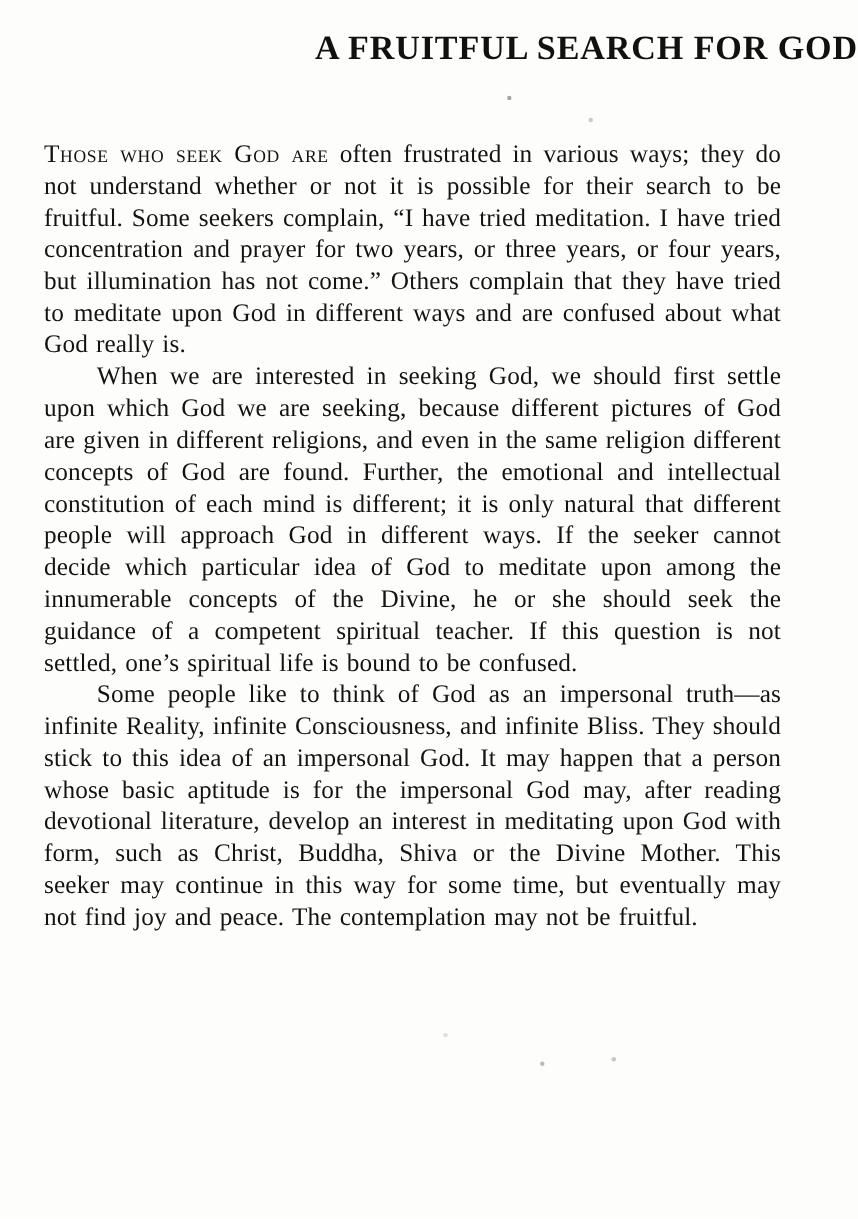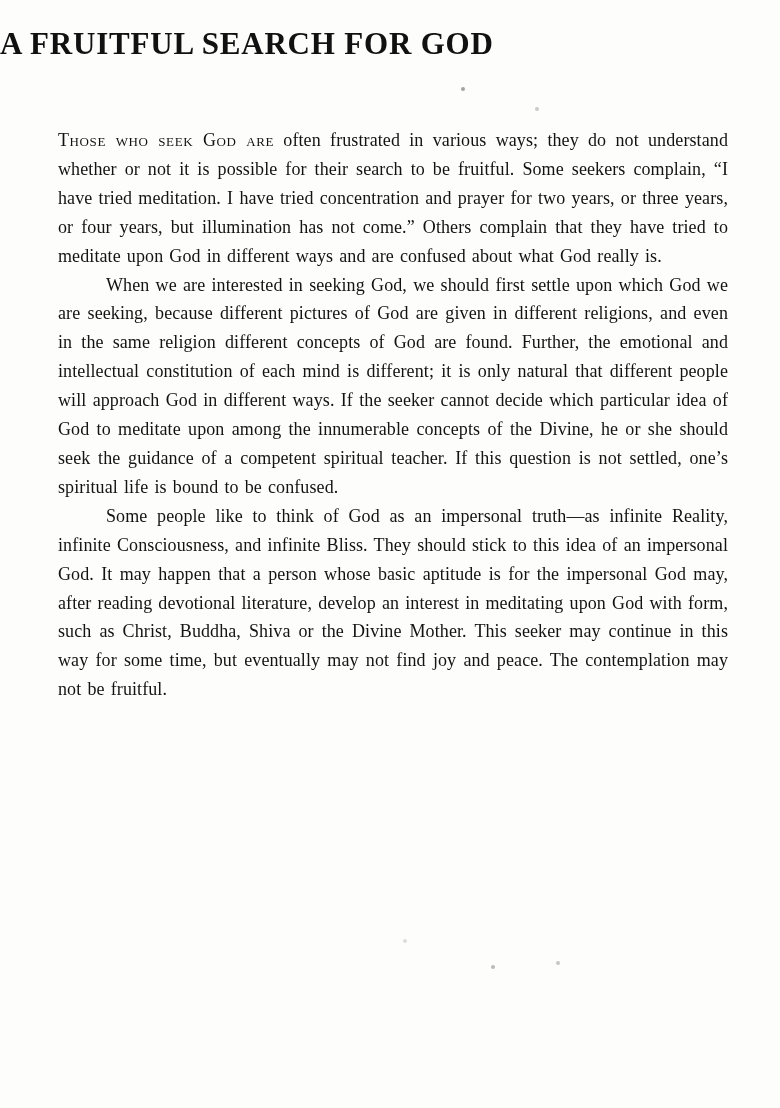--- a/index.html
+++ b/index.html
@@ -12,36 +12,36 @@
     width: 780px;
     height: 1108px;
     background: #fdfdfc;
     overflow: hidden;
     font-family: "Liberation Serif", "DejaVu Serif", serif;
     color: #131313;
   }
   .title {
     margin: 0;
     padding-top: 26px;
-    text-align: left;
+    text-align: right;
     font-family: "Liberation Serif", "DejaVu Serif", serif;
     font-size: 31px;
     font-weight: bold;
     letter-spacing: 0.8px;
     color: #111111;
     line-height: 36px;
   }
   .body-text {
     position: absolute;
     top: 126px;
-    left: 58px;
+    left: 40px;
     width: 670px;
     text-align: justify;
     text-align-last: left;
-    font-size: 18px;
+    font-size: 23px;
     line-height: 28.9px;
     word-spacing: 1.5px;
     letter-spacing: 0.1px;
   }
   .para {
     margin: 0;
     text-indent: 48px;
   }
   .para.first {
     text-indent: 0;

